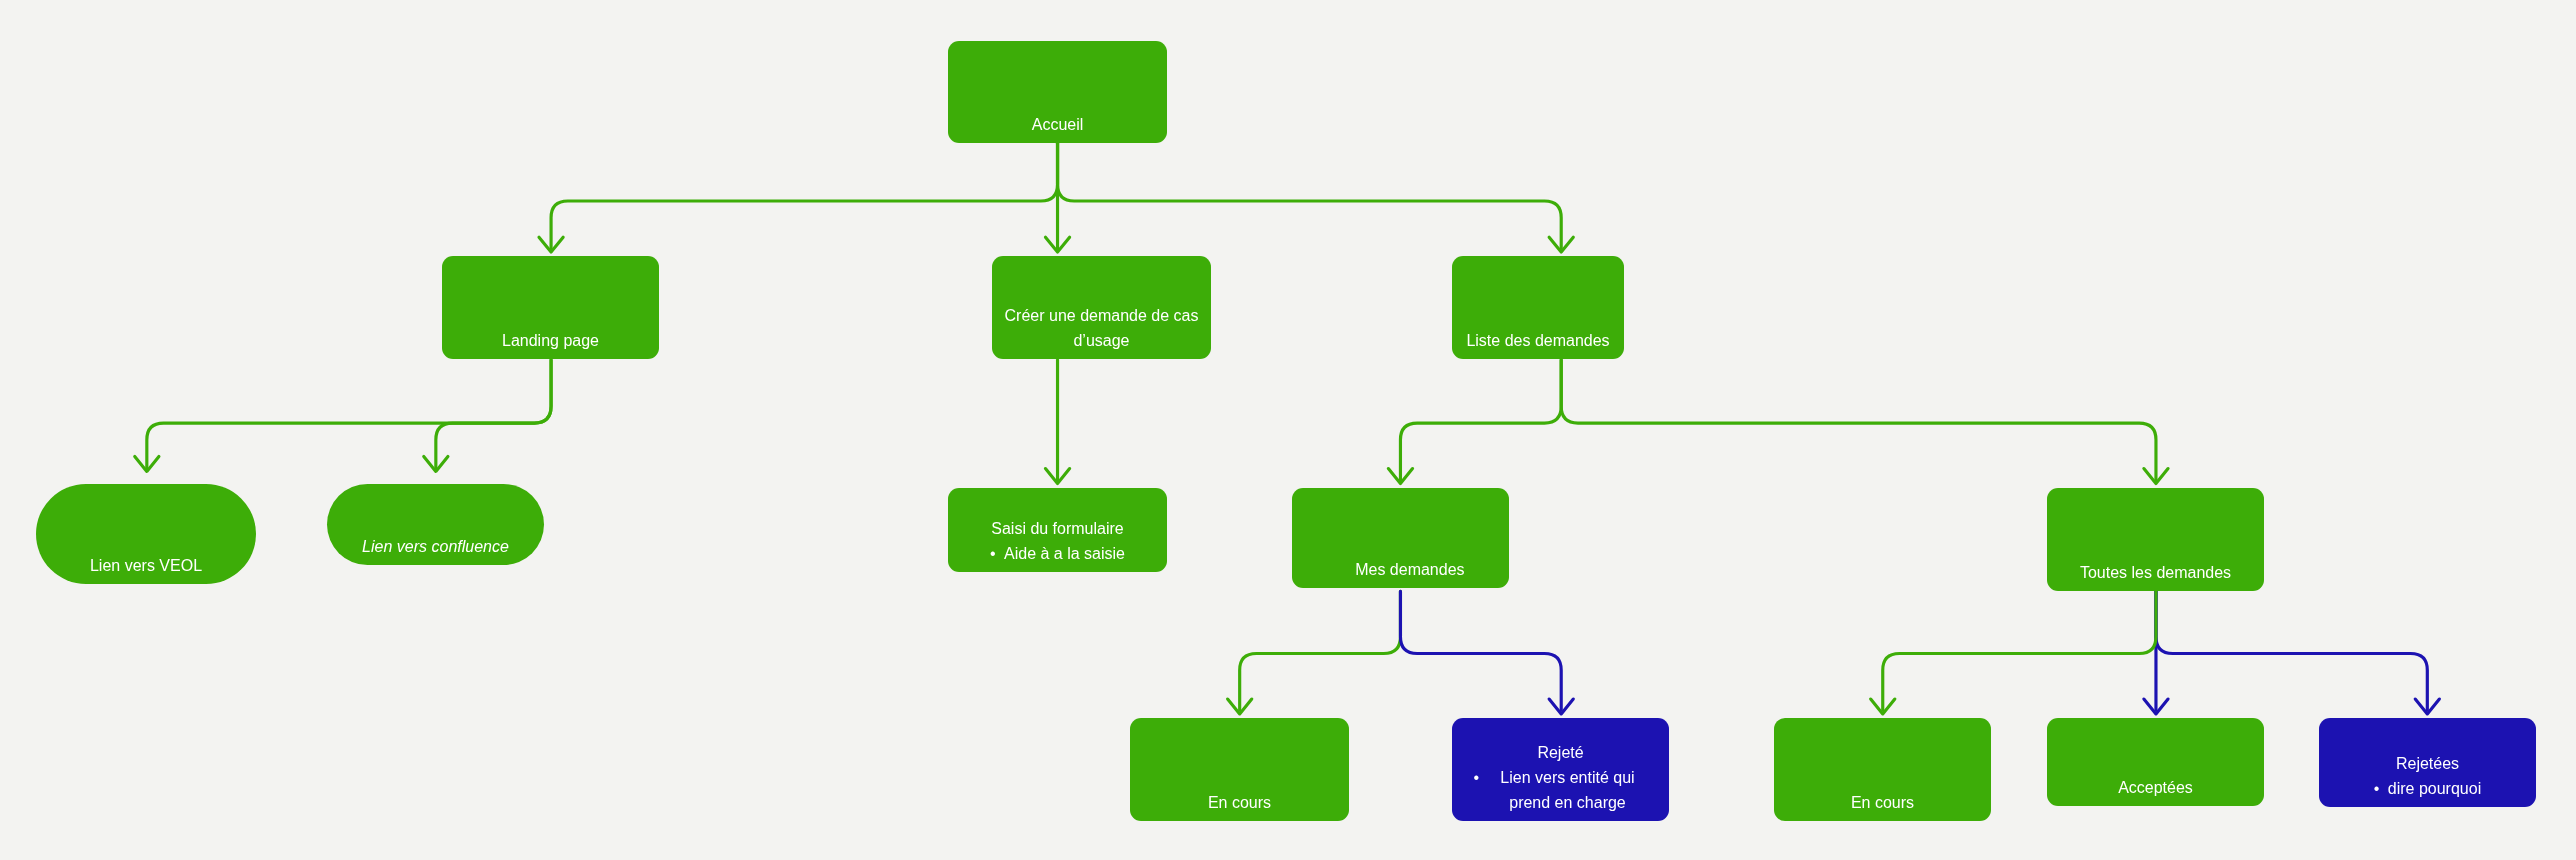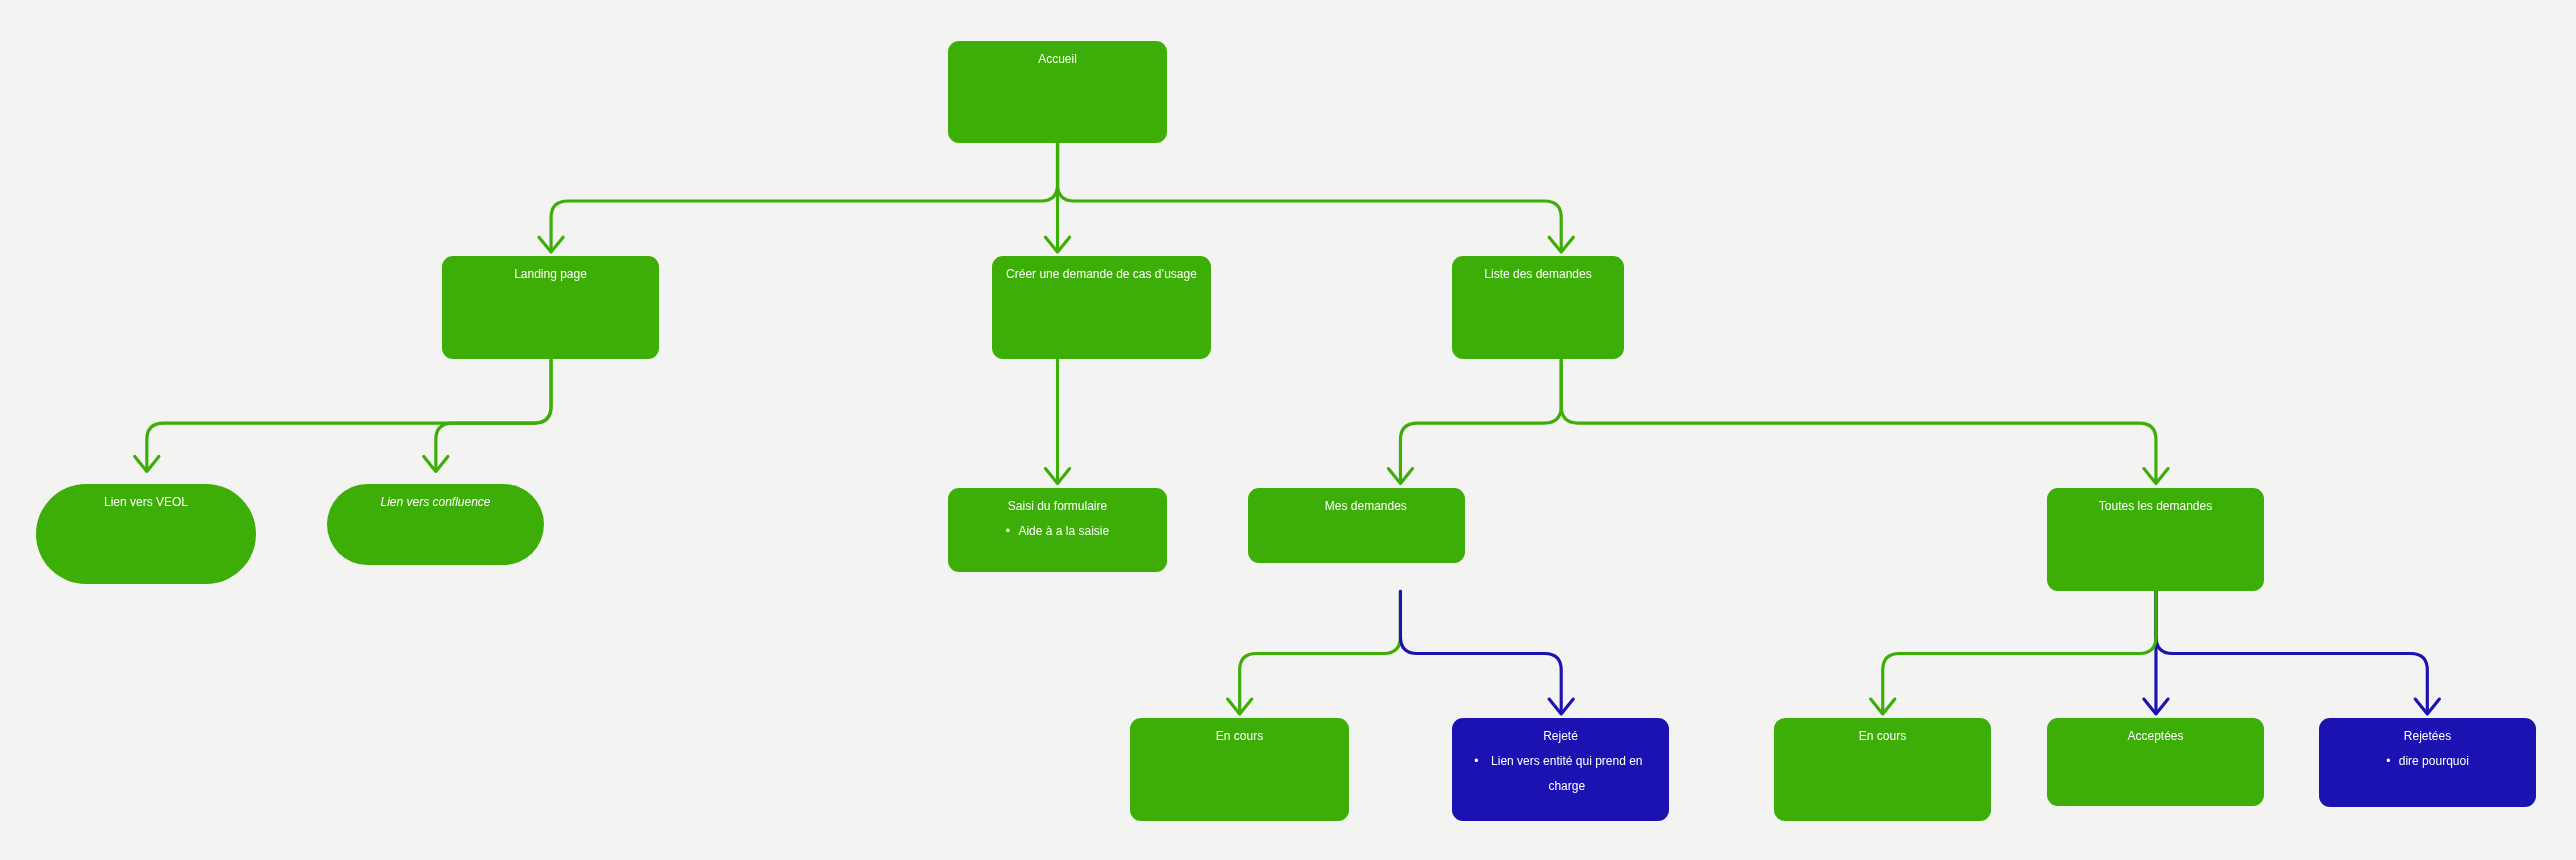--- a/index.html
+++ b/index.html
@@ -26,26 +26,26 @@
     stroke-linecap: round;
     stroke-linejoin: round;
   }
   .edge-green { stroke: var(--green, #3dad08); }
   .edge-blue  { stroke: var(--blue, #1c12b1); }
   .node {
     position: absolute;
     display: flex;
     flex-direction: column;
     align-items: center;
-    justify-content: flex-start;
+    justify-content: flex-end;
     box-sizing: border-box;
     color: var(--label, #ffffff);
     background: var(--green, #3dad08);
     border-radius: 11px;
-    font-size: 12px;
+    font-size: 16px;
     line-height: 25px;
     text-align: center;
     padding: 5.6px 9.3px;
   }
   .node.blue { background: var(--blue, #1c12b1); }
   .node.pill { border-radius: 52px; margin-top: 8px; }
   .node .label { display: block; max-width: 199px; }
   .bullet-line {
     display: flex;
     justify-content: center;
@@ -150,21 +150,21 @@
   <div class="node green pill" style="left:327px; top:476px; width:217px; height:81px;font-style:italic;">
     <span class="label">Lien vers confluence</span>
   </div>
   <div class="node green" style="left:948px; top:488px; width:219px; height:84px;">
     <div class="label-title">Saisi du formulaire</div>
     <div class="bullet-line">
       <span class="bullet-dot">•</span>
       <span class="bullet-text">Aide à a la saisie</span>
     </div>
   </div>
-  <div class="node green" style="left:1248px; top:488px; width:217px; height:75px;padding-left:28px;">
+  <div class="node green" style="left:1292px; top:488px; width:217px; height:100px;padding-left:28px;">
     <span class="label">Mes demandes</span>
   </div>
   <div class="node green" style="left:2047px; top:488px; width:217px; height:103px;">
     <span class="label">Toutes les demandes</span>
   </div>
 
   <div class="node green" style="left:1130px; top:718px; width:219px; height:103px;">
     <span class="label">En cours</span>
   </div>
   <div class="node blue" style="left:1452px; top:718px; width:217px; height:103px;">

